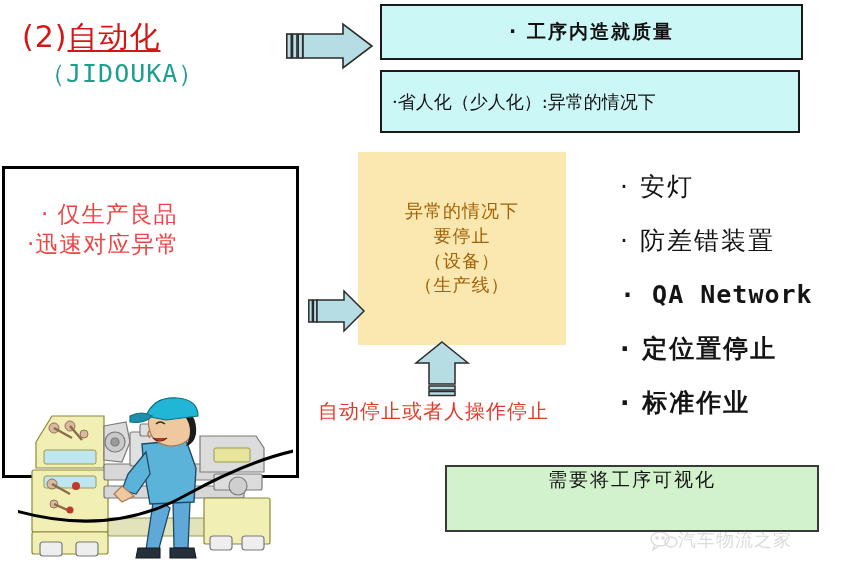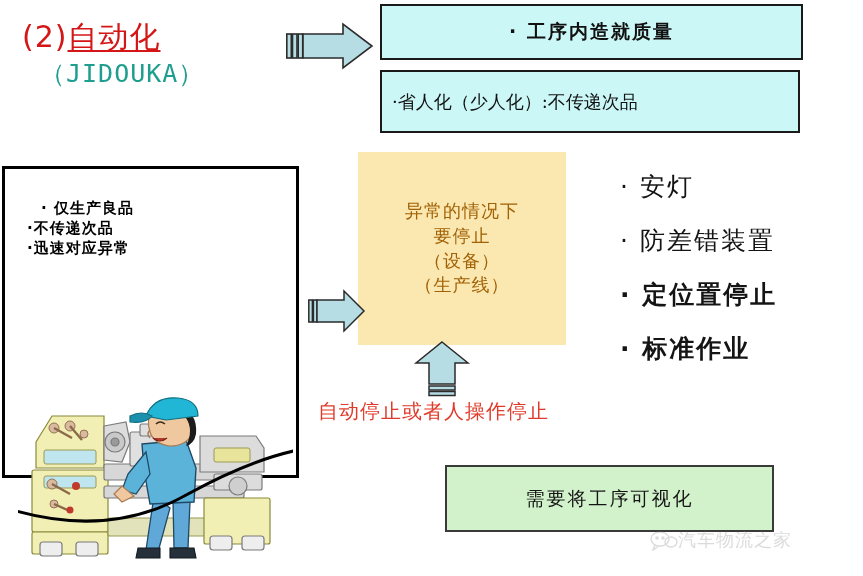--- a/index.html
+++ b/index.html
@@ -99,23 +99,23 @@
     box-sizing: border-box;
     background: transparent;
   }
   #left-box-list {
     position: absolute;
     left: 22px;
     top: 30px;
     width: 260px;
   }
   #left-box-list .li {
-    font-size: 15px;
-    font-weight: bold;
-    color: #000000;
+    font-size: 23px;
+    font-weight: normal;
+    color: #ef4444;
     line-height: 1.32;
     letter-spacing: 1px;
     white-space: nowrap;
   }
   #left-box-list .li.first { padding-left: 14px; }
 
   
   #yellow-box {
     position: absolute;
     left: 358px;
@@ -168,27 +168,27 @@
     font-family: "DejaVu Sans Mono", "Liberation Mono", monospace;
     font-weight: bold;
     letter-spacing: 1px;
   }
 
   
   #green-box {
     position: absolute;
     left: 445px;
     top: 465px;
-    width: 329px;
+    width: 374px;
     height: 67px;
     background: #d2f2cb;
     border: 2px solid #3a3a3a;
     box-sizing: border-box;
     display: flex;
-    align-items: center;
+    align-items: flex-start;
     justify-content: center;
   }
   #green-box .txt {
     font-size: 19px;
     color: #151515;
     letter-spacing: 2px;
     white-space: nowrap;
   }
 
   
@@ -224,36 +224,35 @@
   <div class="title-block">
     <div class="title-main"><span>(2)</span><span class="underlined">自动化</span></div>
     <div class="title-sub">（JIDOUKA）</div>
   </div>
 
   <div id="cyan-box-top" class="cyan-box">
     <span class="txt">·  工序内造就质量</span>
   </div>
 
   <div id="cyan-box-bottom" class="cyan-box">
-    <span class="txt">·省人化（少人化）:不传递次品</span>
+    <span class="txt">·省人化（少人化）:异常的情况下</span>
   </div>
 
   <svg id="arrow-top" class="arrow-svg" width="88" height="48" viewBox="0 0 88 48">
     <g fill="#b7dde4" stroke="#2b2b2b" stroke-width="1.6" stroke-linejoin="miter">
       <rect x="0.8" y="12" width="4.5" height="24"></rect>
       <rect x="6.5" y="12" width="4.5" height="24"></rect>
       <rect x="12.2" y="12" width="4.5" height="24"></rect>
       <path d="M17 12 L57 12 L57 2 L86 24 L57 46 L57 36 L17 36 Z"></path>
     </g>
   </svg>
 
   <div id="left-box">
     <div id="left-box-list">
       <div class="li first">·  仅生产良品</div>
-      <div class="li">·不传递次品</div>
       <div class="li">·迅速对应异常</div>
     </div>
   </div>
 
   <div id="yellow-box">
     <div class="txt">异常的情况下</div>
     <div class="txt">要停止</div>
     <div class="txt">（设备）</div>
     <div class="txt">（生产线）</div>
   </div>
@@ -272,20 +271,21 @@
       <rect x="16" y="46" width="26" height="4"></rect>
       <rect x="16" y="51.5" width="26" height="4"></rect>
     </g>
   </svg>
 
   <div id="red-caption">自动停止或者人操作停止</div>
 
   <div id="right-list">
     <div class="ritem">· 安灯</div>
     <div class="ritem">· 防差错装置</div>
+    <div class="ritem mono">· QA Network</div>
     <div class="ritem bold">· 定位置停止</div>
     <div class="ritem bold">· 标准作业</div>
   </div>
 
   <div id="green-box">
     <span class="txt">需要将工序可视化</span>
   </div>
 
   <svg id="illustration" width="275" height="175" viewBox="0 0 275 175">
 

